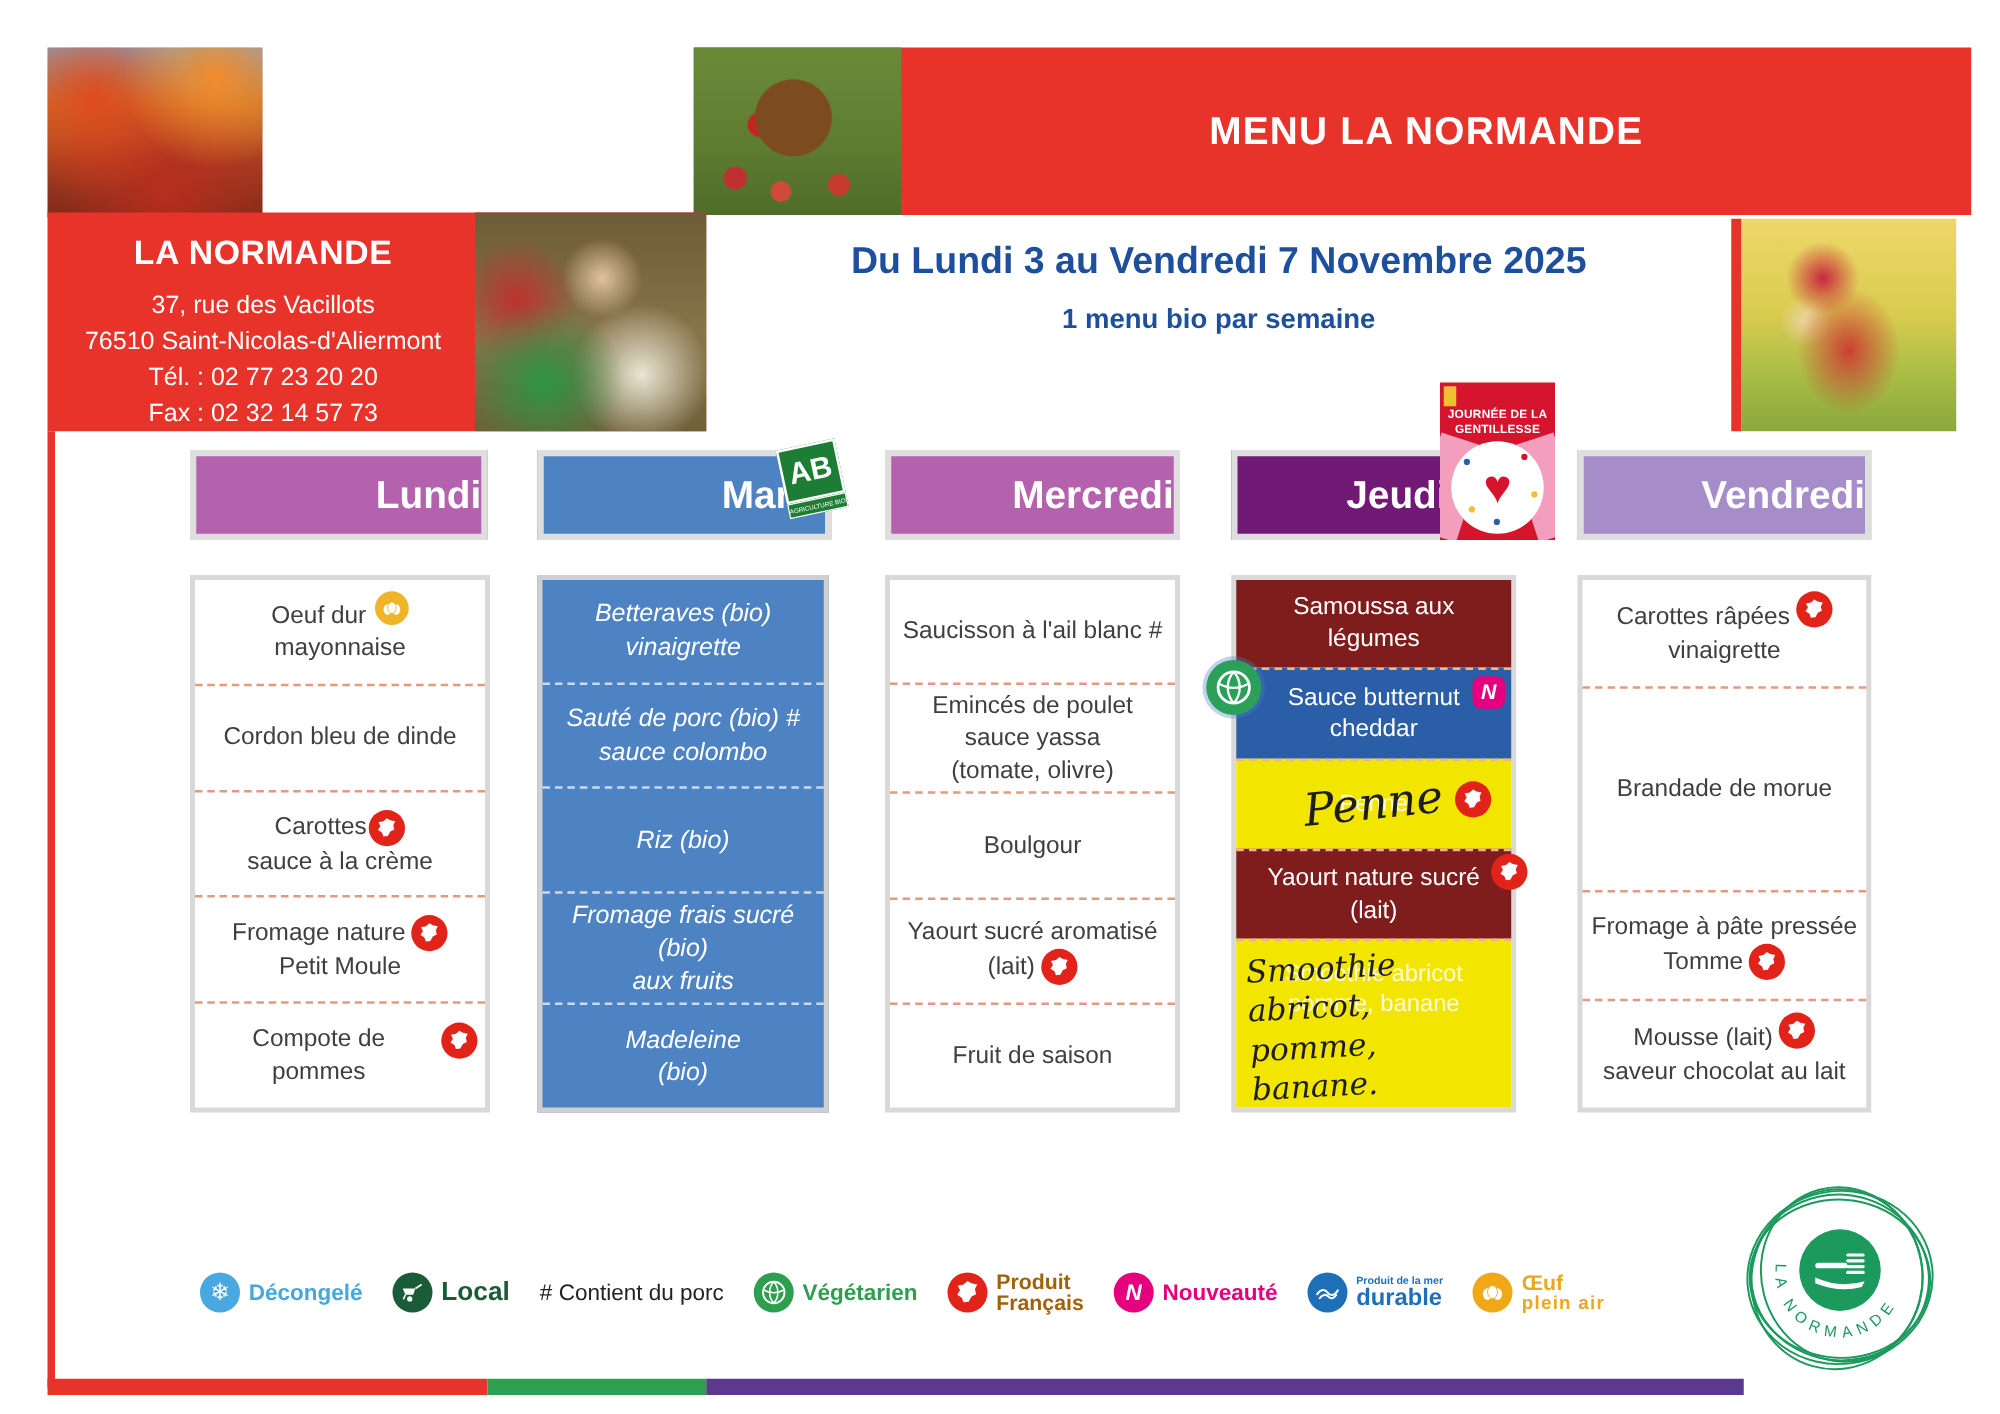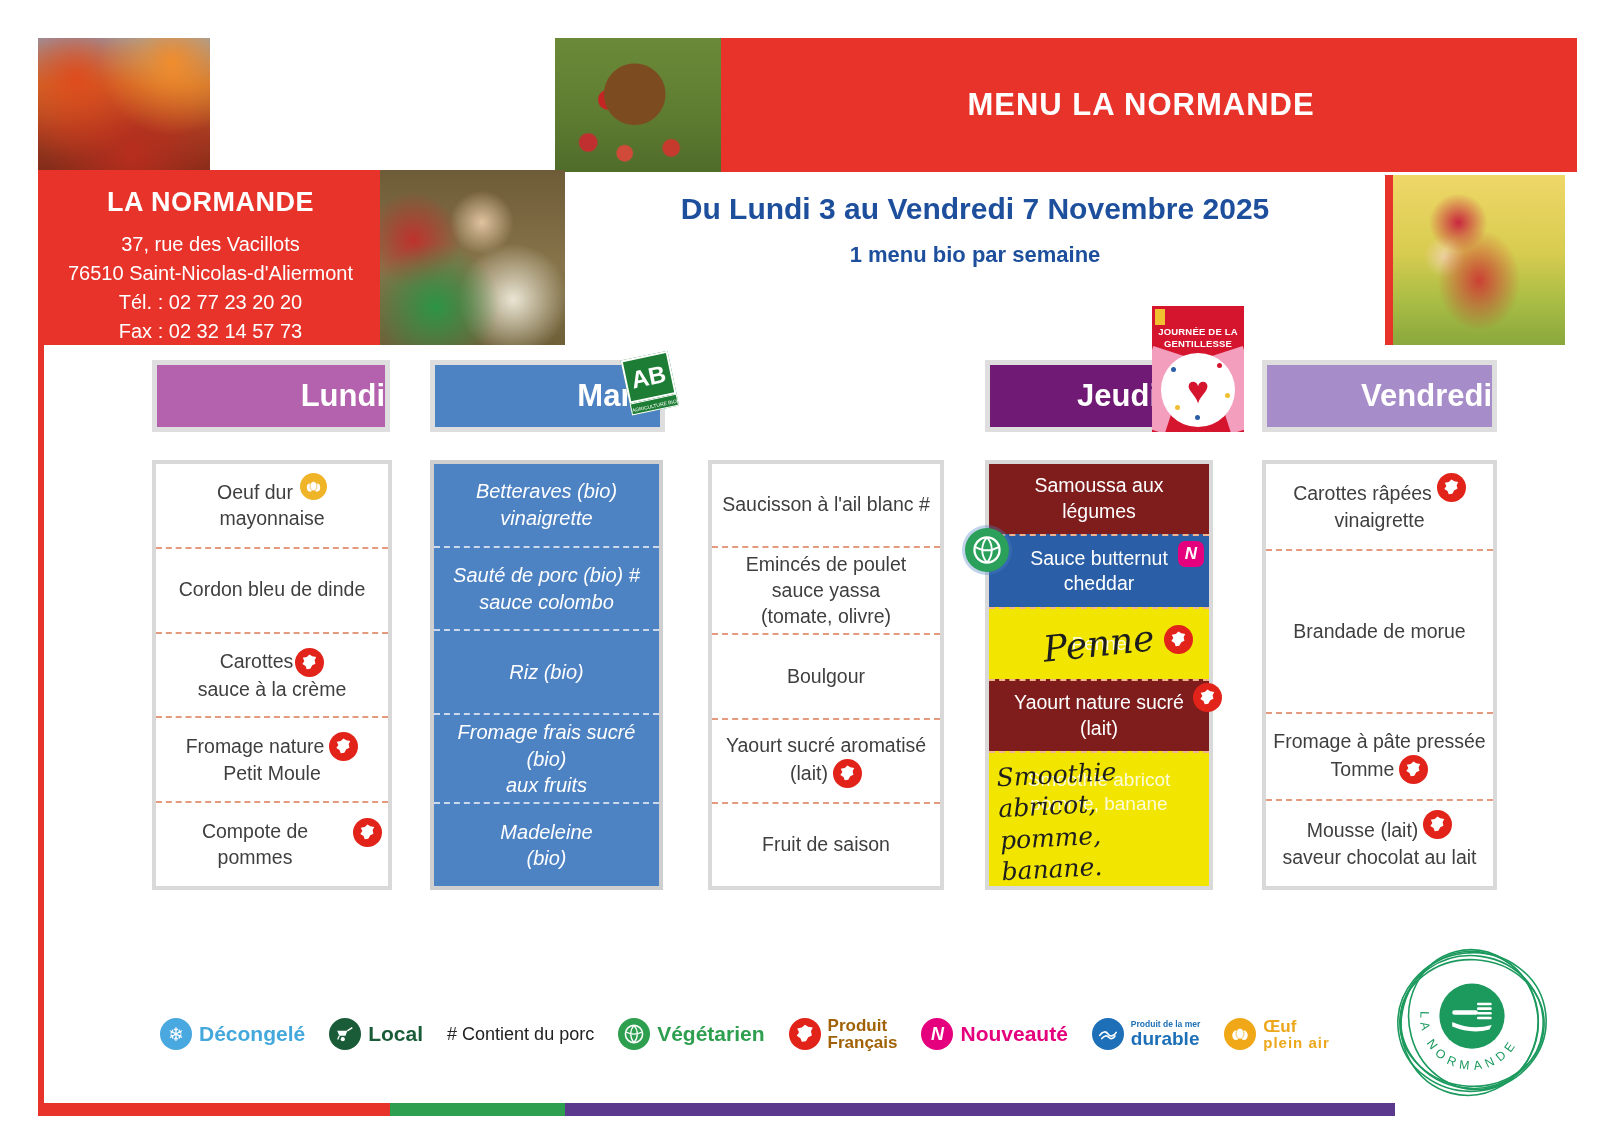--- a/index.html
+++ b/index.html
@@ -124,21 +124,21 @@
   .ghost { position:absolute; width:100%; text-align:center; color:rgba(255,255,255,.85); font-size:19px; }
   .hand { font-family:"DejaVu Serif", serif; font-style:italic; color:#1d1d1d; position:relative; z-index:2; }
   #hw-penne { font-size:36px; transform:rotate(-6deg); }
   #hw-smoothie { font-size:25px; line-height:1.25; transform:rotate(-3deg); text-align:left; width:100%; padding-left:4px; }
 
   
   #legend { position:absolute; left:160px; top:1008px; height:52px; display:flex; align-items:center; gap:24px; }
   .lg-item { display:flex; align-items:center; gap:7px; }
   .lg-ic { width:32px; height:32px; border-radius:50%; display:flex; align-items:center; justify-content:center; color:#fff; flex:none; }
   .lg-ic svg { width:22px; height:22px; }
-  .lg-label { font-size:21px; font-weight:bold; }
+  .lg-label { font-size:18px; font-weight:bold; }
   .lg-2l { display:flex; flex-direction:column; line-height:1.02; }
   #lg-decongele .lg-ic { background:#4aa8e0; font-size:19px; }
   #lg-decongele .lg-label { color:#45a8dc; }
   #lg-local .lg-ic { background:#1a5c38; }
   #lg-local .lg-label { color:#1a5c38; font-size:21px; }
   #lg-porc .lg-label { color:#222; font-weight:normal; font-size:18px; }
   #lg-vegetarien .lg-ic { background:#2e9e4f; }
   #lg-vegetarien .lg-label { color:#2e9e4f; }
   #lg-francais .lg-ic { background:#e2231a; }
   #lg-francais .lg-2l { color:#a16207; font-weight:bold; font-size:17px; }
@@ -212,20 +212,23 @@
     <div class="d1">Du Lundi 3 au Vendredi 7 Novembre 2025</div>
     <div class="d2">1 menu bio par semaine</div>
   </div>
 
   <div class="day-head" id="head-lundi">
     <span class="dh-label">Lundi</span>
   </div>
   <div class="day-head" id="head-mardi">
     <span class="dh-label">Mardi</span>
   </div>
+  <div class="day-head" id="head-mercredi">
+    <span class="dh-label">Mercredi</span>
+  </div>
   <div class="day-head" id="head-jeudi">
     <span class="dh-label" style="padding-right:60px">Jeudi</span>
   </div>
   <div class="day-head" id="head-vendredi">
     <span class="dh-label">Vendredi</span>
   </div>
 
   <div id="ab-badge">
     <div class="ab-top">AB</div>
     <div class="ab-sub">AGRICULTURE BIOLOGIQUE</div>

